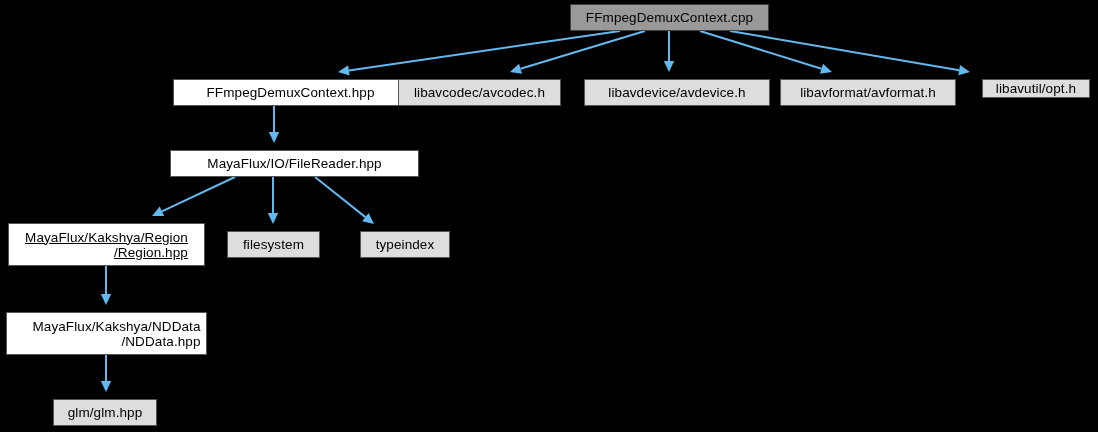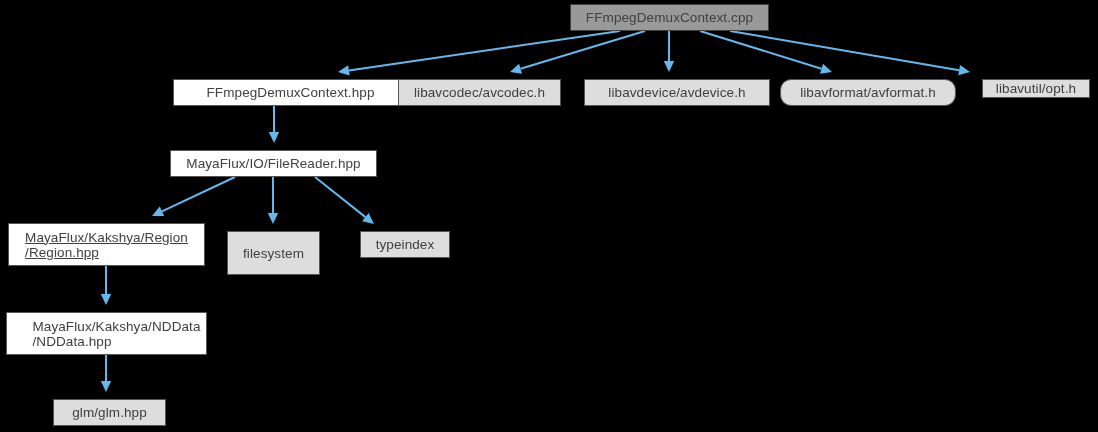--- a/index.html
+++ b/index.html
@@ -22,24 +22,24 @@
     width: 1098px;
     height: 432px;
     pointer-events: none;
   }
   .node {
     position: absolute;
     box-sizing: border-box;
     display: flex;
     align-items: center;
     justify-content: center;
-    text-align: left;
+    text-align: right;
     font-size: 13.5px;
     line-height: 15px;
-    color: #404040;
+    color: #000000;
     letter-spacing: 0.1px;
     white-space: pre;
     z-index: 2;
   }
   .node-root {
     background: #999999;
     border: 1px solid #404040;
   }
   .node-white {
     background: #ffffff;
@@ -80,24 +80,24 @@
       <line x1="106" y1="266" x2="106" y2="294" stroke="#63b8ee" stroke-width="2"></line>
       <polygon points="100.8,294 111.2,294 106,305" fill="#63b8ee"></polygon>
       <line x1="106" y1="355" x2="106" y2="381" stroke="#63b8ee" stroke-width="2"></line>
       <polygon points="100.8,381 111.2,381 106,392" fill="#63b8ee"></polygon>
     </svg>
   <div id="node-layer">
       <div class="node node-root" style="left: 570px; top: 4px; width: 199px; height: 27px;"><span class="node-label">FFmpegDemuxContext.cpp</span></div>
       <div class="node node-white" style="left: 173px; top: 79px; width: 235px; height: 27px;"><span class="node-label">FFmpegDemuxContext.hpp</span></div>
       <div class="node node-gray" style="left: 398px; top: 79px; width: 163px; height: 27px;"><span class="node-label">libavcodec/avcodec.h</span></div>
       <div class="node node-gray" style="left: 584px; top: 79px; width: 186px; height: 27px;"><span class="node-label">libavdevice/avdevice.h</span></div>
-      <div class="node node-gray" style="left: 780px; top: 79px; width: 176px; height: 27px; border-radius: 11px;"><span class="node-label">libavformat/avformat.h</span></div>
+      <div class="node node-gray" style="left: 780px; top: 79px; width: 176px; height: 27px;"><span class="node-label">libavformat/avformat.h</span></div>
       <div class="node node-gray" style="left: 982px; top: 79px; width: 108px; height: 19px;"><span class="node-label">libavutil/opt.h</span></div>
-      <div class="node node-white" style="left: 170px; top: 150px; width: 207px; height: 27px;"><span class="node-label">MayaFlux/IO/FileReader.hpp</span></div>
+      <div class="node node-white" style="left: 170px; top: 150px; width: 249px; height: 27px;"><span class="node-label">MayaFlux/IO/FileReader.hpp</span></div>
       <div class="node node-white" style="left: 8px; top: 223px; width: 197px; height: 43px; text-decoration: underline;"><span class="node-label">MayaFlux/Kakshya/Region
 /Region.hpp</span></div>
-      <div class="node node-gray" style="left: 227px; top: 231px; width: 93px; height: 44px;"><span class="node-label">filesystem</span></div>
+      <div class="node node-gray" style="left: 227px; top: 231px; width: 93px; height: 27px;"><span class="node-label">filesystem</span></div>
       <div class="node node-gray" style="left: 360px; top: 231px; width: 90px; height: 27px;"><span class="node-label">typeindex</span></div>
       <div class="node node-white" style="left: 6px; top: 312px; width: 201px; height: 43px; padding-left: 20px;"><span class="node-label">MayaFlux/Kakshya/NDData
 /NDData.hpp</span></div>
-      <div class="node node-gray" style="left: 53px; top: 399px; width: 113px; height: 27px;"><span class="node-label">glm/glm.hpp</span></div>
+      <div class="node node-gray" style="left: 53px; top: 399px; width: 104px; height: 27px;"><span class="node-label">glm/glm.hpp</span></div>
     </div>
 </div>
 
 </body></html>

